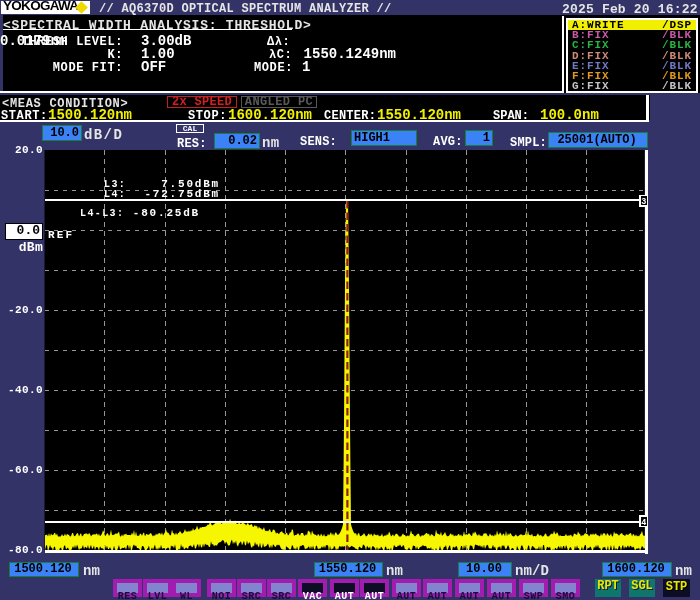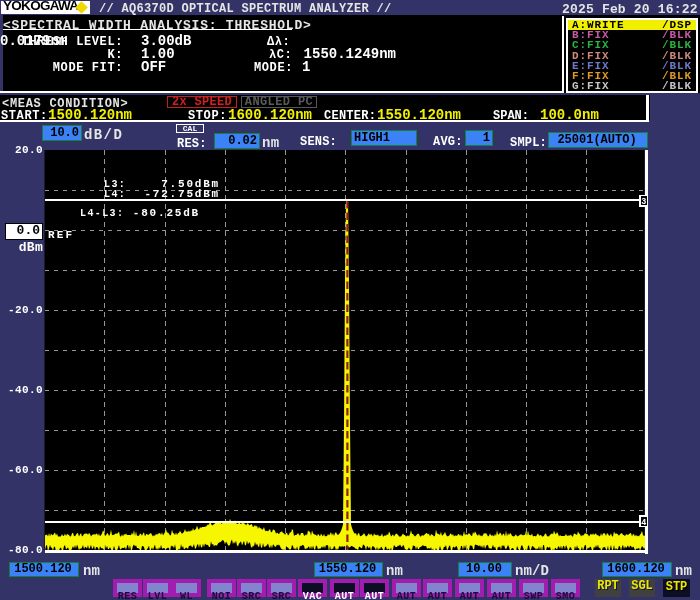--- a/index.html
+++ b/index.html
@@ -8,21 +8,21 @@
 .w {color:#e5e5e5}
 .yv {color:#f0f000;font-size:14px}
 .lab {font-size:12px;letter-spacing:.6px;color:#fff}
 .v14 {font-size:14px;color:#fff}
 .box {position:absolute;background:#3b82f6;border:1px solid #15803d;color:#000;font-size:12px;
  line-height:14px;text-align:right;padding-right:2px}
 .sk {position:absolute;top:579px;width:29px;height:18px;background:#8285cd;color:#101038;
  border:4px solid #a21caf;font-size:10px;line-height:16px;text-align:center;padding-top:6px;
  letter-spacing:.5px}
 .skd {background:#0d0d26;color:#fff}
-.sky {color:#e8e800;font-size:12px;line-height:15px;letter-spacing:0;border:none;padding-top:0;background:#404040;text-shadow:1px 1px 0 #15153a}
+.sky {color:#e8e800;font-size:12px;line-height:15px;letter-spacing:0;border:none;padding-top:0;background:#0f766e;text-shadow:1px 1px 0 #15153a}
 .skds {background:#0d0d24;border:none;line-height:17px;text-shadow:1px 1px 0 #000}
 .trow {height:10.2px;font-size:11px;line-height:10px;letter-spacing:.9px;
  display:flex;justify-content:space-between;padding:0 4px}
 .ylab {position:absolute;width:43px;text-align:right;font-size:11px;letter-spacing:.4px;color:#fff}
 </style></head>
 <body>
 
 <div class="abs" style="left:0;top:0;width:700px;height:15px;background:#333367"></div>
 <div class="abs" style="left:1px;top:1px;width:89px;height:13px;background:#fff"></div>
 <div class="abs" style="left:3px;top:1px;font-family:'Liberation Sans';font-size:13.5px;letter-spacing:-.7px;color:#000;line-height:12.5px;transform:scaleY(.92);transform-origin:0 0">YOKOGAWA</div>

